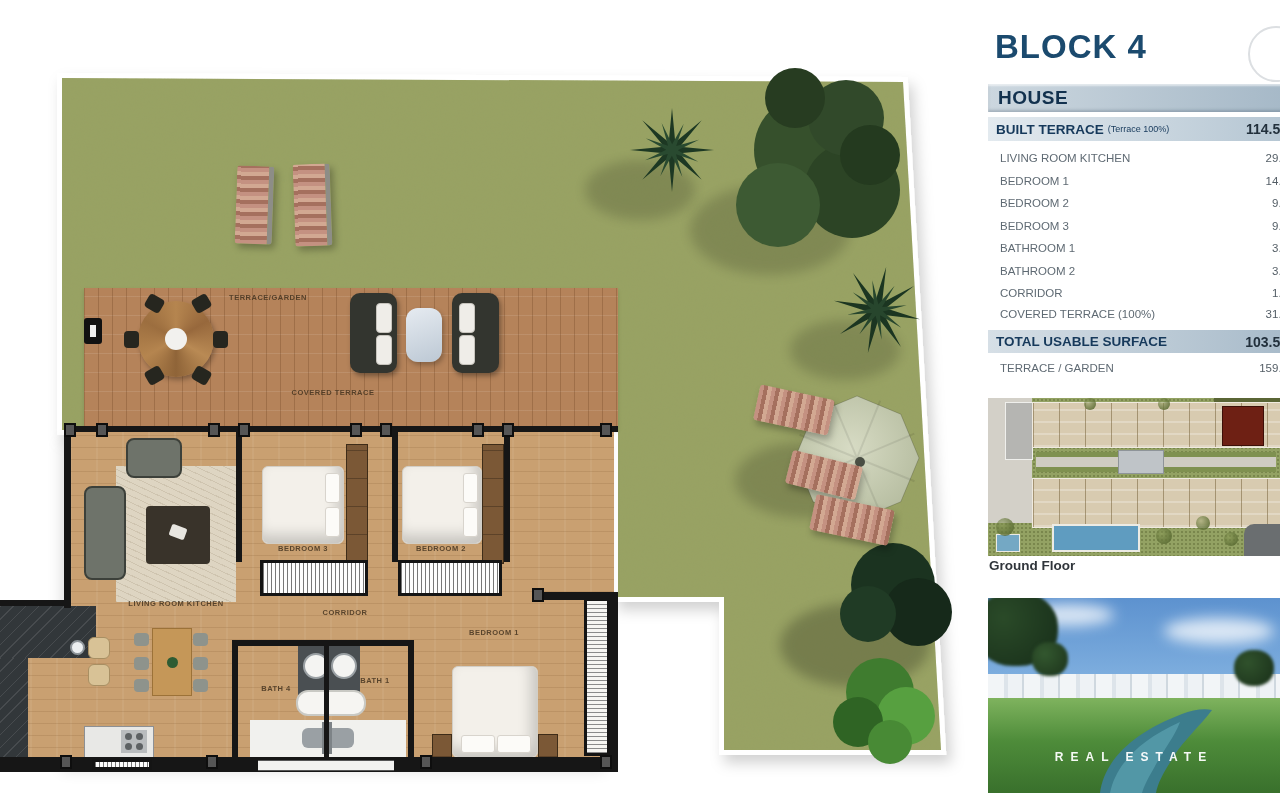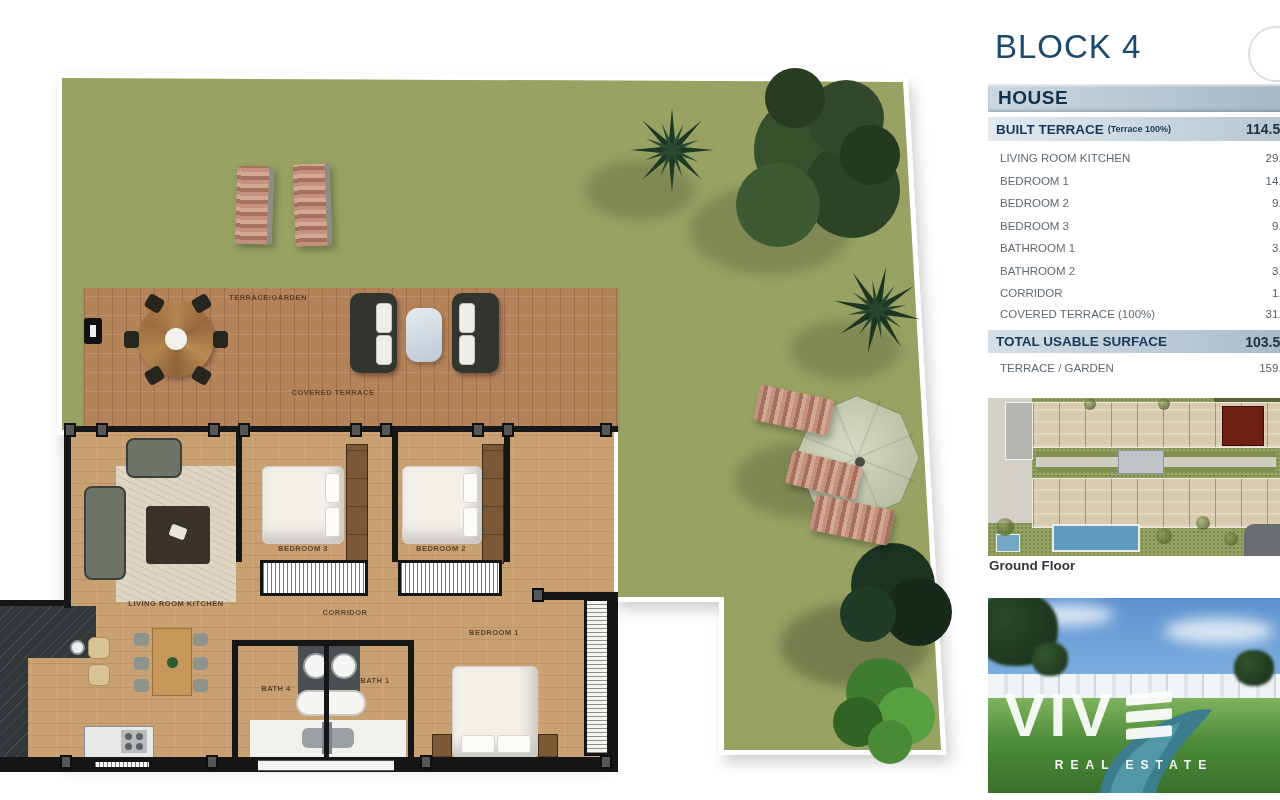--- a/index.html
+++ b/index.html
@@ -30,30 +30,30 @@
   .pillow{background:#fcfbf8;border:1px solid #d8d4cd;border-radius:3px;position:absolute;}
   .wardrobe{background:#7b5836;background-image:repeating-linear-gradient(0deg,rgba(0,0,0,.25) 0 1px,transparent 1px 28px);
             border:1px solid #3e2c18;}
   .sofa{background:#6e736a;border:2px solid #3c403a;border-radius:8px;box-sizing:border-box;}
   .dksofa{background:#33352f;border-radius:10px;box-shadow:2px 3px 5px rgba(0,0,0,.35);}
   .cushion{position:absolute;background:#efede8;border-radius:4px;border:1px solid #c7c4bd;}
   .lounger{position:absolute;border-radius:3px;box-shadow:3px 4px 7px rgba(0,0,0,.28);}
   .lounger.v{background:repeating-linear-gradient(0deg,#c49181 0 4px,#a5705e 4px 8px,#d2a892 8px 12px);}
   .lounger.h{background:repeating-linear-gradient(90deg,#c49181 0 4px,#a5705e 4px 8px,#d2a892 8px 12px);}
   
-  .panel-title{position:absolute;left:995px;top:28px;font-size:33px;font-weight:normal;letter-spacing:1px;color:#1b4a6e;}
+  .panel-title{position:absolute;left:995px;top:28px;font-size:33px;font-weight:bold;letter-spacing:1px;color:#1b4a6e;}
   .compass{position:absolute;left:1248px;top:26px;width:52px;height:52px;border:2px solid #dcdfe2;border-radius:50%;}
   .bar{position:absolute;left:988px;width:304px;display:flex;align-items:center;box-sizing:border-box;}
   .bar-house{top:84px;height:28px;background:linear-gradient(90deg,#ccd7df,#a5b8c7);
              box-shadow:inset 0 2px 2px rgba(255,255,255,.6), inset 0 -2px 3px rgba(40,60,80,.25);}
   .bar-house span{font-size:19px;font-weight:bold;color:#12314e;letter-spacing:.5px;padding-left:10px;}
   .bar-built{top:117px;height:24px;background:linear-gradient(90deg,#e3eaef,#b4c5d2);}
   .bar-total{top:330px;height:23px;background:linear-gradient(90deg,#d6dfe6,#a7bac9);}
   .bar-label{font-size:13.5px;font-weight:bold;color:#16395b;padding-left:8px;white-space:nowrap;}
-  .bar-sub{font-size:9px;font-weight:bold;color:#16395b;margin-left:4px;white-space:nowrap;}
+  .bar-sub{font-size:9px;font-weight:normal;color:#16395b;margin-left:4px;white-space:nowrap;}
   .bar-value{margin-left:auto;font-size:14px;font-weight:bold;color:#22303c;padding-right:4px;}
   .rowline{position:absolute;left:1000px;width:292px;display:flex;font-size:11.5px;color:#5f6a73;}
   .rowline .v{margin-left:auto;padding-right:4px;color:#545e66;}
   .gflabel{position:absolute;left:989px;top:558px;font-size:13.5px;font-weight:bold;color:#30353b;}
   
   .thumb{position:absolute;left:988px;top:398px;width:292px;height:158px;background:#93a263;
          background-image:radial-gradient(rgba(55,65,20,.28) 1px,transparent 1px);background-size:4px 4px;overflow:hidden;}
   .units{position:absolute;background:#d8cbb0;
          background-image:repeating-linear-gradient(90deg,rgba(120,100,60,.55) 0 1px,transparent 1px 26px),
                           repeating-linear-gradient(0deg,rgba(255,255,255,.25) 0 2px,transparent 2px 12px);
@@ -63,21 +63,21 @@
   .photo{position:absolute;left:988px;top:598px;width:292px;height:195px;overflow:hidden;background:linear-gradient(180deg,#5d92cf 0%,#7fafdf 42%,#bad4ee 58%);}
   .cloud{position:absolute;background:#ffffff;border-radius:50%;filter:blur(7px);opacity:.75;}
   .bldgs{position:absolute;left:0;top:76px;width:292px;height:30px;
          background:repeating-linear-gradient(90deg,#f2f5f7 0 16px,#dde4ea 16px 20px,#eef2f5 20px 34px,#cfd8df 34px 36px);
          border-bottom:2px solid #b8c2c9;}
   .phtree{position:absolute;border-radius:46%;filter:blur(1.5px);}
   .vive{position:absolute;left:16px;top:86px;display:flex;align-items:center;color:rgba(255,255,255,.92);}
   .vive .txt{font-size:62px;font-weight:bold;letter-spacing:4px;line-height:1;}
   .ebars{display:flex;flex-direction:column;gap:6px;margin-left:10px;}
   .ebars i{display:block;width:46px;height:11px;background:rgba(255,255,255,.92);border-radius:2px;transform:skewY(-5deg);}
-  .vive-sub{position:absolute;left:0;top:160px;width:100%;text-align:center;font-size:12px;letter-spacing:7px;
+  .vive-sub{position:absolute;left:0;top:152px;width:100%;text-align:center;font-size:12px;letter-spacing:7px;
             color:rgba(255,255,255,.95);font-weight:bold;}
 </style>
 </head>
 <body>
 
 <div class="stage">
 
   <div class="plan">
 
     <svg width="985" height="800" viewBox="0 0 985 800" style="position:absolute;left:0;top:0">
@@ -373,24 +373,16 @@
     <div class="cloud" style="left:176px;top:20px;width:110px;height:26px;"></div>
     <div class="bldgs"></div>
     <div class="abs" style="left:0;top:100px;width:292px;height:95px;background:linear-gradient(180deg,#7fb35e,#4e8c3a 45%,#39702c);"></div>
     <svg class="abs" style="left:0;top:100px;" width="292" height="95" viewBox="0 0 292 95">
       <path d="M112,95 C116,62 146,34 194,16 C204,12 216,10 224,12 C212,28 196,42 186,58 C176,74 170,84 168,95 Z" fill="#3c7d8d"></path>
       <path d="M122,95 C128,66 152,42 192,24 C186,40 174,54 166,70 C160,80 156,88 154,95 Z" fill="#5ba3b0" opacity=".7"></path>
     </svg>
     <div class="phtree" style="left:-14px;top:-6px;width:84px;height:74px;background:radial-gradient(circle at 35% 35%,#2a4a28,#1c351d 72%);"></div>
     <div class="phtree" style="left:44px;top:44px;width:36px;height:34px;background:radial-gradient(circle at 35% 35%,#33582f,#223c20 72%);"></div>
     <div class="phtree" style="left:246px;top:52px;width:40px;height:36px;background:radial-gradient(circle at 35% 35%,#30522c,#1f381e 72%);"></div>
-    <div class="vive">
-      <span class="txt">VIV</span>
-      <span class="ebars">
-          <i></i>
-          <i></i>
-          <i></i>
-        </span>
-    </div>
     <div class="vive-sub">REAL ESTATE</div>
   </div>
 
 </div>
 
 </body></html>

